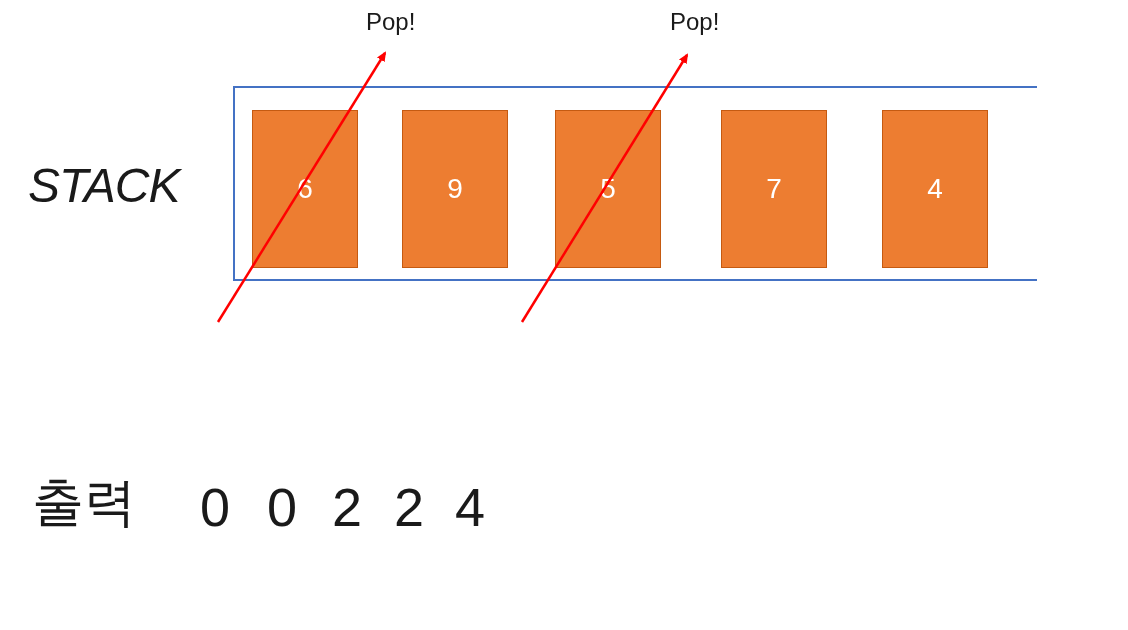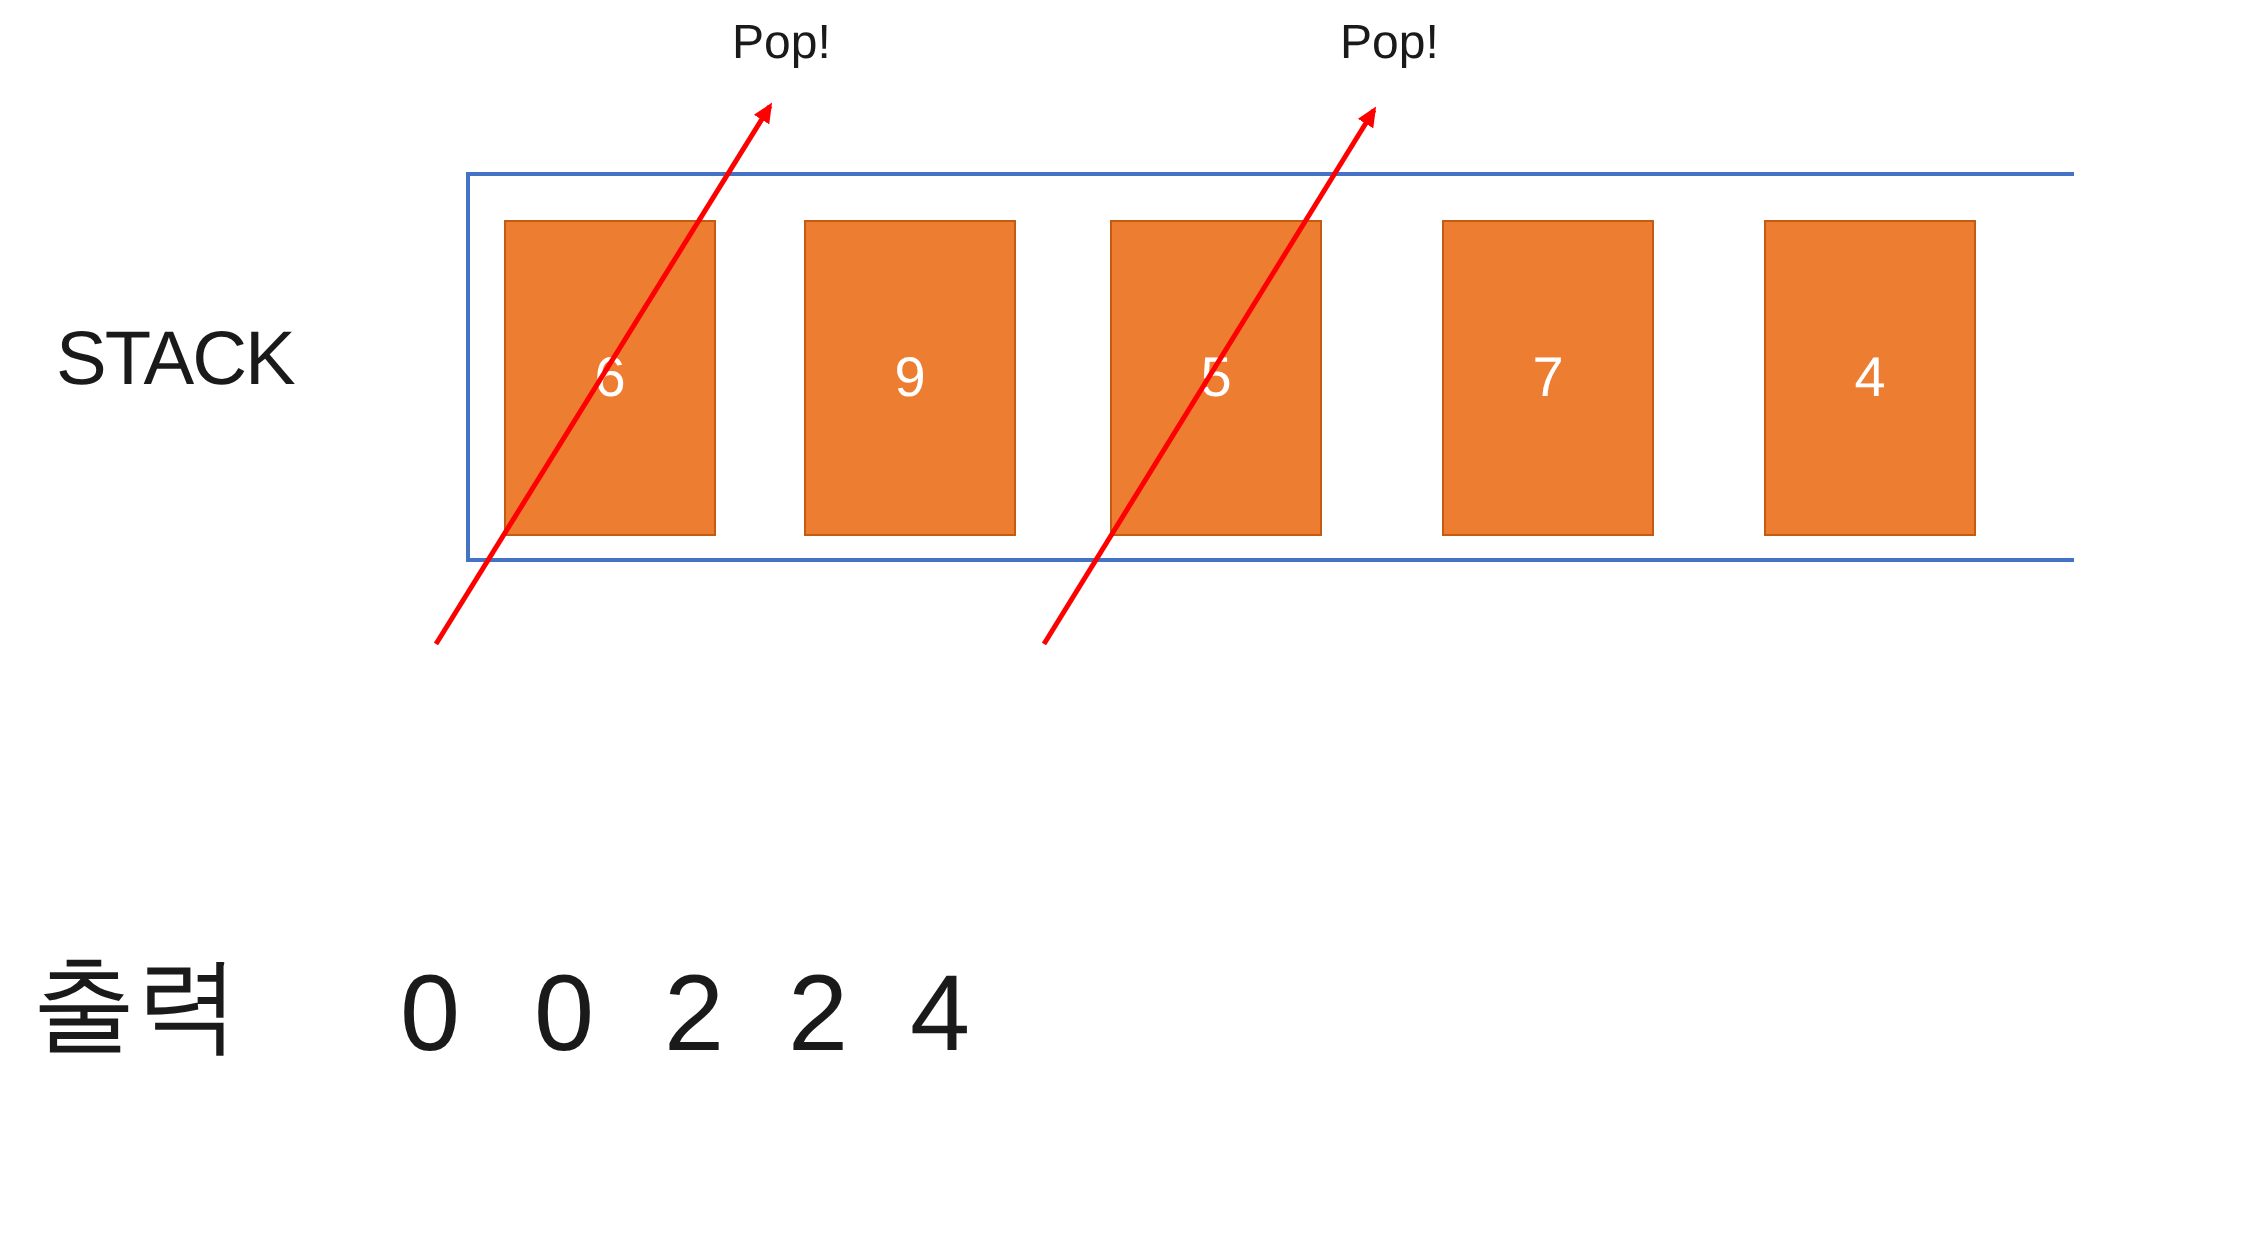--- a/index.html
+++ b/index.html
@@ -14,25 +14,26 @@
     height: 630px;
     background: #ffffff;
     overflow: hidden;
   }
 
   
   .stack-title {
     position: absolute;
     left: 28px;
     top: 160px;
-    font-size: 38px;
+    font-size: 48px;
     font-weight: 300;
     letter-spacing: -1px;
     color: #1a1a1a;
     line-height: 1.1;
+    font-style: italic;
   }
 
   
   .stack-container {
     position: absolute;
     left: 233px;
     top: 86px;
     width: 802px;
     height: 191px;
     border-top: 2px solid #4472C4;
@@ -82,21 +83,21 @@
     left: 0;
     top: 0;
     width: 1128px;
     height: 630px;
     pointer-events: none;
   }
 
   
   .output-label {
     position: absolute;
-    left: 16px;
+    left: 32px;
     top: 468px;
     font-size: 52px;
     font-weight: 400;
     color: #1a1a1a;
   }
   .output-digit {
     position: absolute;
     top: 476px;
     width: 44px;
     text-align: center;

